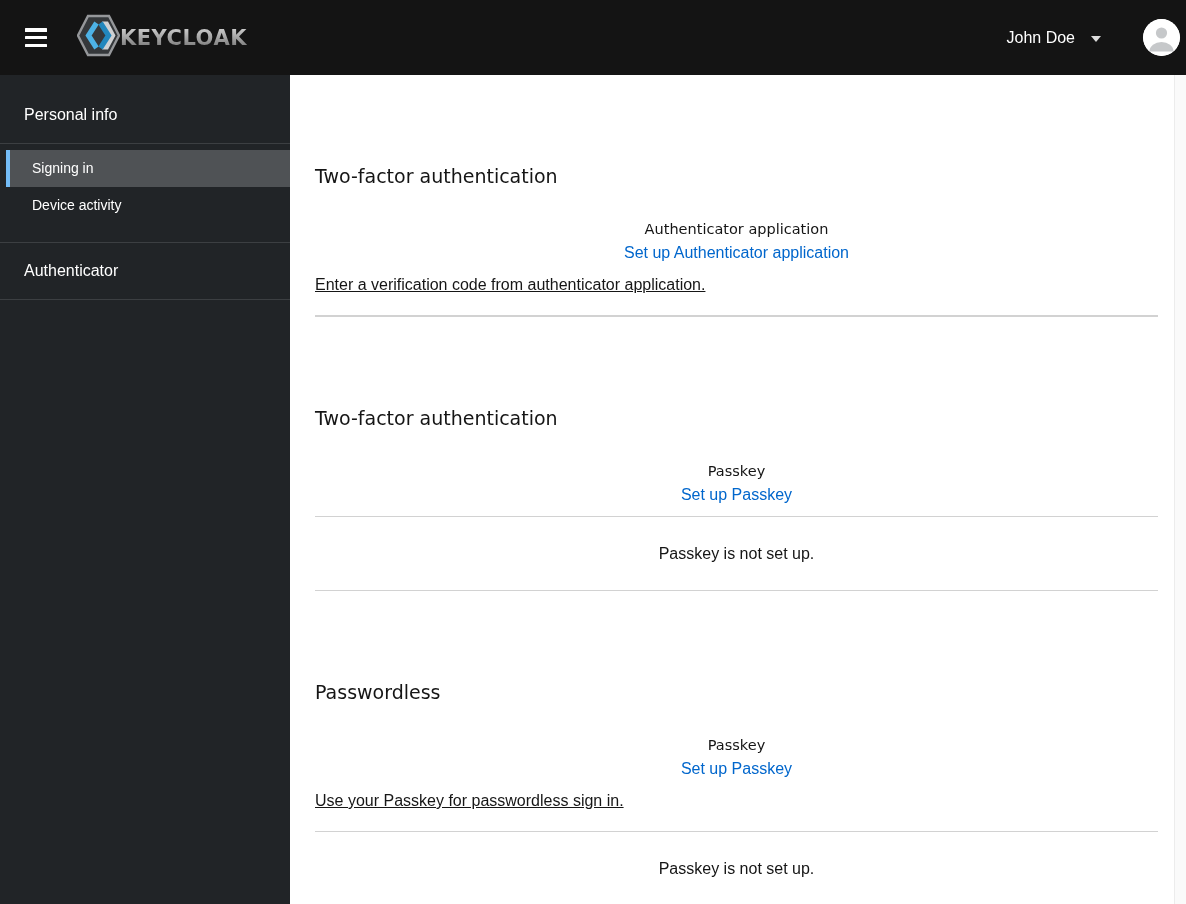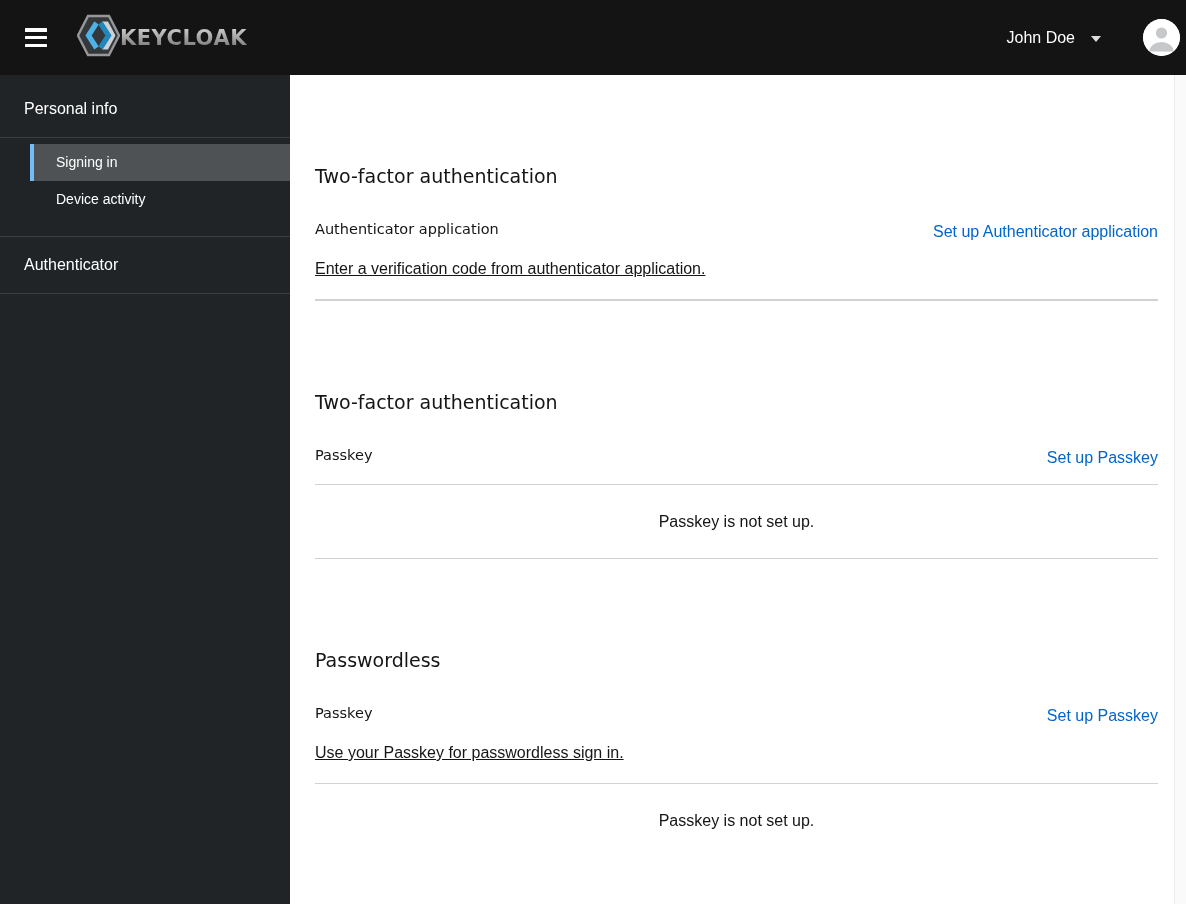--- a/index.html
+++ b/index.html
@@ -44,46 +44,47 @@
   .avatar {
     width: 37px; height: 37px; border-radius: 50%; overflow: hidden;
     background: #ffffff; cursor: pointer; flex: none;
   }
 
   
   .sidebar {
     position: absolute; top: 75px; left: 0; width: 290px; height: 829px;
     background: #212427; color: #ffffff;
   }
-  .sidebar nav { padding-top: 10px; }
+  .sidebar nav { padding-top: 16px; }
   .nav-divider { border: 0; border-top: 1px solid #3c3f42; margin: 4px 0; }
   .nav-item-top {
     display: flex; align-items: center; justify-content: space-between;
     padding: 15px 24px; font-size: 16px; cursor: pointer;
   }
   .subnav { margin-top: 6px; padding-bottom: 14px; }
   .nav-item-sub {
-    margin-left: 30px; border-left: 4px solid transparent;
+    margin-left: 6px; border-left: 4px solid transparent;
     padding: 9px 8px 9px 22px; font-size: 14px; line-height: 19px; cursor: pointer;
   }
   .nav-item-sub.active { background: #4f5255; border-left-color: #73bcf7; }
 
   
   .main {
     position: absolute; top: 75px; left: 290px; width: 884px; height: 829px;
     background: #ffffff; padding: 42px 16px 0 25px; overflow: hidden; margin-top: 46px;
   }
   .panel + .panel { margin-top: 88px; }
   .panel h2 {
     margin: 0 0 30px 0; font-family: "DejaVu Sans", sans-serif;
     font-size: 19px; font-weight: 400; line-height: 26px; color: #151515;
   }
   .cred-row {
-    display: flex; justify-content: space-between; align-items: flex-start;
+    display: flex; justify-content: space-between; align-items: center;
     margin-bottom: 18px;
+    flex-direction: column;
   }
   .cred-term {
     font-family: "DejaVu Sans", sans-serif; font-size: 14.5px; line-height: 21px;
     color: #151515;
   }
   .setup-link {
     font-size: 16px; color: #0066cc; text-decoration: none; cursor: pointer;
     position: relative; top: 5px; line-height: 16px;
   }
   .cred-desc { margin: 0 0 20px 0; font-size: 16px; line-height: 21px; color: #161616; text-decoration: underline; }

